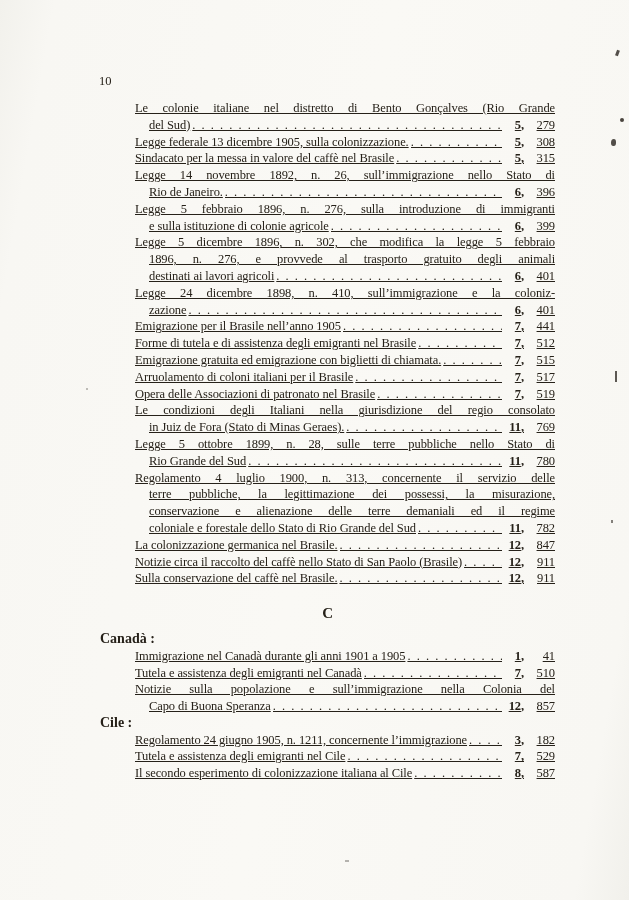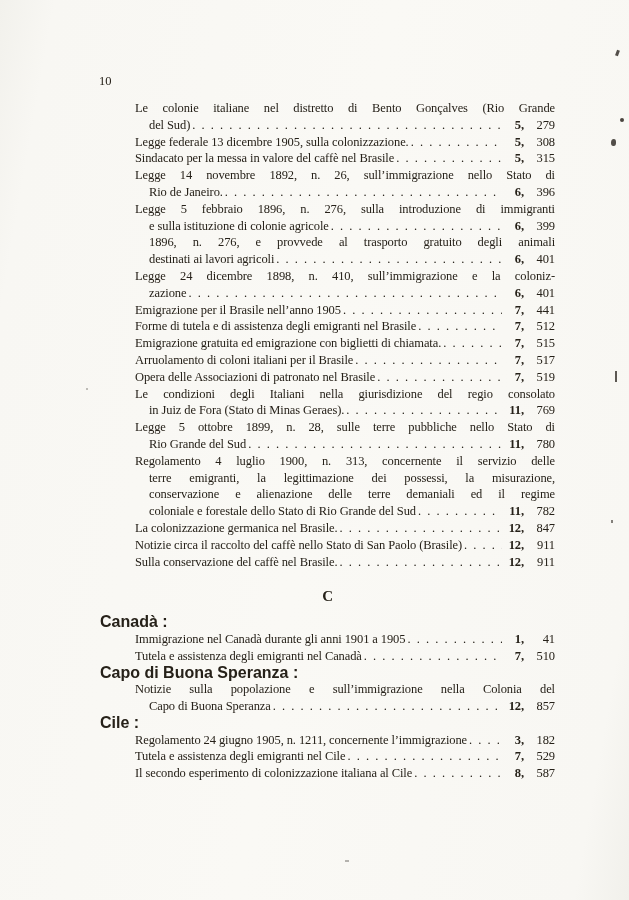--- a/index.html
+++ b/index.html
@@ -20,21 +20,21 @@
     position: absolute;
     top: 73px;
     left: 99px;
   }
   .textblock {
     position: absolute;
     top: 100px;
     left: 100px;
     width: 455px;
   }
-  .entry { margin-left: 35px; }
+  .entry { margin-left: 35px; text-decoration: underline; }
   .line { white-space: nowrap; }
   .line.full { text-align: justify; text-align-last: justify; }
   .line.cont { padding-left: 14px; }
   .line.final { display: flex; align-items: flex-start; }
   .etext { flex: 0 0 auto; }
   .leader {
     flex: 1 1 0;
     min-width: 0;
     overflow: hidden;
     white-space: nowrap;
@@ -58,23 +58,23 @@
     text-align: right;
   }
   .letter {
     text-align: center;
     font-weight: bold;
     font-size: 15px;
     margin-top: 18px;
     margin-bottom: 9px;
   }
   .group-heading {
-    font-family: Liberation Sans, sans-serif;
+    font-family: Liberation Serif, serif;
     font-weight: bold;
-    font-size: 16px;
+    font-size: 14px;
     letter-spacing: 0;
   }
   .speck { position: absolute; background: #35302a; }
 </style>
 </head>
 <body>
 
 <div class="page" style="color: rgb(38, 33, 25);">
 
   <div class="pagenum">10</div>
@@ -118,20 +118,21 @@
         <div class="entry">
           <div class="line full">Legge 5 febbraio 1896, n. 276, sulla introduzione di immigranti</div>
           <div class="line cont final">
             <span class="etext">e sulla istituzione di colonie agricole</span>
             <span class="leader"></span>
             <span class="vol">6</span>
             <span class="pg">399</span>
           </div>
         </div>
         <div class="entry">
+          <div class="line full">Legge 5 dicembre 1896, n. 302, che modifica la legge 5 febbraio</div>
           <div class="line cont full">1896, n. 276, e provvede al trasporto gratuito degli animali</div>
           <div class="line cont final">
             <span class="etext">destinati ai lavori agricoli</span>
             <span class="leader"></span>
             <span class="vol">6</span>
             <span class="pg">401</span>
           </div>
         </div>
         <div class="entry">
           <div class="line full">Legge 24 dicembre 1898, n. 410, sull’immigrazione e la coloniz-</div>
@@ -195,21 +196,21 @@
           <div class="line full">Legge 5 ottobre 1899, n. 28, sulle terre pubbliche nello Stato di</div>
           <div class="line cont final">
             <span class="etext">Rio Grande del Sud</span>
             <span class="leader"></span>
             <span class="vol">11</span>
             <span class="pg">780</span>
           </div>
         </div>
         <div class="entry">
           <div class="line full">Regolamento 4 luglio 1900, n. 313, concernente il servizio delle</div>
-          <div class="line cont full">terre emigranti, la legittimazione dei possessi, la misurazione,</div>
+          <div class="line cont full">terre pubbliche, la legittimazione dei possessi, la misurazione,</div>
           <div class="line cont full">conservazione e alienazione delle terre demaniali ed il regime</div>
           <div class="line cont final">
             <span class="etext">coloniale e forestale dello Stato di Rio Grande del Sud</span>
             <span class="leader"></span>
             <span class="vol">11</span>
             <span class="pg">782</span>
           </div>
         </div>
         <div class="entry">
           <div class="line final">
@@ -248,21 +249,20 @@
           </div>
         </div>
         <div class="entry">
           <div class="line final">
             <span class="etext">Tutela e assistenza degli emigranti nel Canadà</span>
             <span class="leader"></span>
             <span class="vol">7</span>
             <span class="pg">510</span>
           </div>
         </div>
-        <div class="group-heading">Capo di Buona Speranza :</div>
         <div class="entry">
           <div class="line full">Notizie sulla popolazione e sull’immigrazione nella Colonia del</div>
           <div class="line cont final">
             <span class="etext">Capo di Buona Speranza</span>
             <span class="leader"></span>
             <span class="vol">12</span>
             <span class="pg">857</span>
           </div>
         </div>
         <div class="group-heading">Cile :</div>

